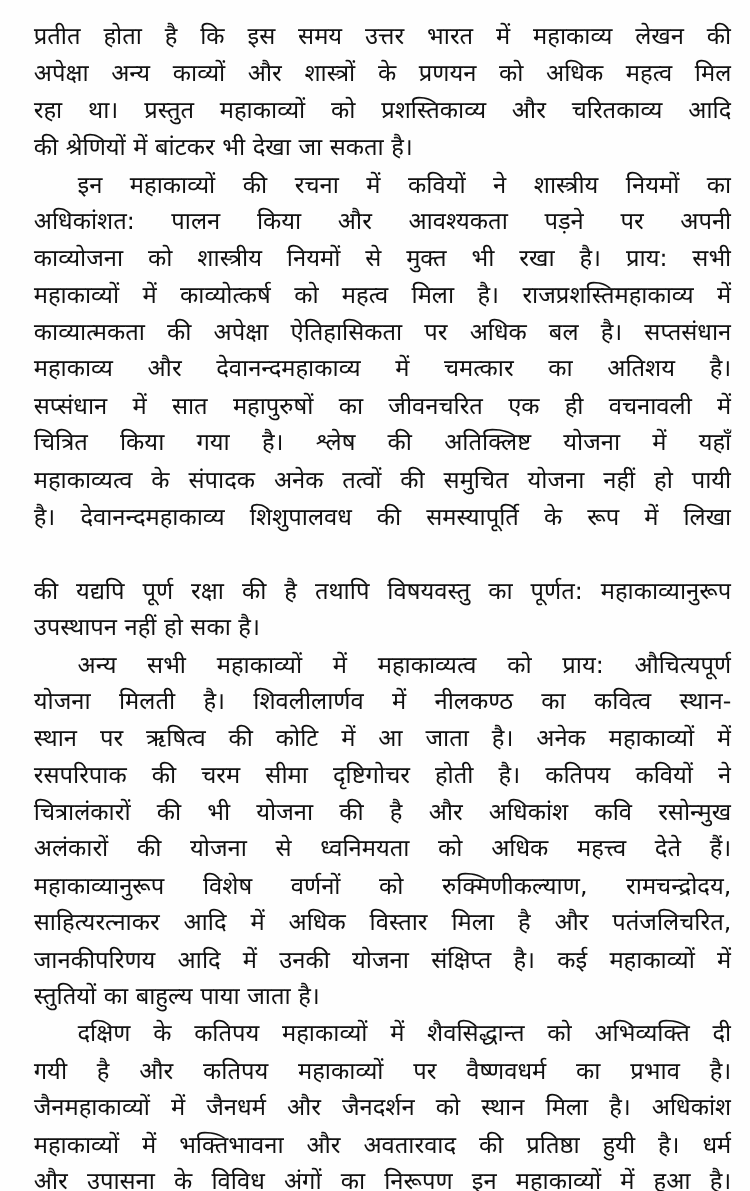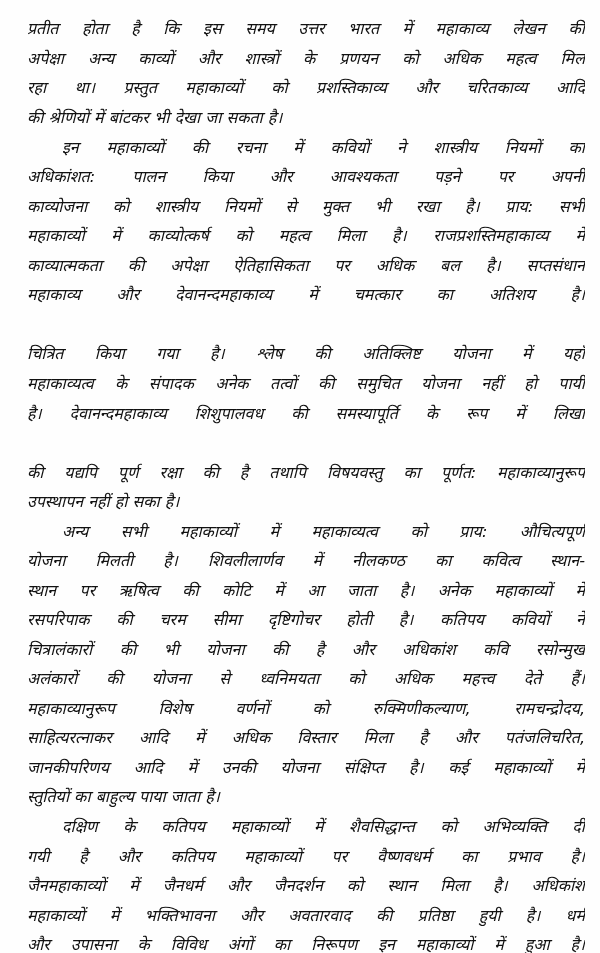--- a/index.html
+++ b/index.html
@@ -20,28 +20,27 @@
       width: 600px;
       height: 953px;
       background: #fefefe;
     }
     .line {
       position: absolute;
       left: 27px;
       width: 558px;
       height: 30px;
       font-family: "DejaVu Sans", sans-serif;
-      font-size: 16px;
+      font-size: 19px;
       line-height: 30px;
       color: #111111;
       white-space: nowrap;
       text-align: justify;
       text-align-last: justify;
       overflow: hidden;
-      font-style: italic;
     }
     .line.last {
       text-align-last: left;
     }
     .line.indent {
       left: 62px;
       width: 523px;
     }
   </style>
 </head>
@@ -53,20 +52,21 @@
   <div class="line" style="top:44px">अपेक्षा अन्य काव्यों और शास्त्रों के प्रणयन को अधिक महत्व मिल</div>
   <div class="line" style="top:73px">रहा था। प्रस्तुत महाकाव्यों को प्रशस्तिकाव्य और चरितकाव्य आदि</div>
   <div class="line last" style="top:103px">की श्रेणियों में बांटकर भी देखा जा सकता है।</div>
 
   <div class="line indent" style="top:133px">इन महाकाव्यों की रचना में कवियों ने शास्त्रीय नियमों का</div>
   <div class="line" style="top:162px">अधिकांशत: पालन किया और आवश्यकता पड़ने पर अपनी</div>
   <div class="line" style="top:192px">काव्योजना को शास्त्रीय नियमों से मुक्त भी रखा है। प्राय: सभी</div>
   <div class="line" style="top:221px">महाकाव्यों में काव्योत्कर्ष को महत्व मिला है। राजप्रशस्तिमहाकाव्य में</div>
   <div class="line" style="top:251px">काव्यात्मकता की अपेक्षा ऐतिहासिकता पर अधिक बल है। सप्तसंधान</div>
   <div class="line" style="top:280px">महाकाव्य और देवानन्दमहाकाव्य में चमत्कार का अतिशय है।</div>
+  <div class="line" style="top:310px">सप्संधान में सात महापुरुषों का जीवनचरित एक ही वचनावली में</div>
   <div class="line" style="top:339px">चित्रित किया गया है। श्लेष की अतिक्लिष्ट योजना में यहाँ</div>
   <div class="line" style="top:369px">महाकाव्यत्व के संपादक अनेक तत्वों की समुचित योजना नहीं हो पायी</div>
   <div class="line" style="top:399px">है। देवानन्दमहाकाव्य शिशुपालवध की समस्यापूर्ति के रूप में लिखा</div>
   <div class="line" style="top:458px">की यद्यपि पूर्ण रक्षा की है तथापि विषयवस्तु का पूर्णत: महाकाव्यानुरूप</div>
   <div class="line last" style="top:487px">उपस्थापन नहीं हो सका है।</div>
 
   <div class="line indent" style="top:517px">अन्य सभी महाकाव्यों में महाकाव्यत्व को प्राय: औचित्यपूर्ण</div>
   <div class="line" style="top:576px">स्थान पर ऋषित्व की कोटि में आ जाता है। अनेक महाकाव्यों में</div>
   <div class="line" style="top:546px">योजना मिलती है। शिवलीलार्णव में नीलकण्ठ का कवित्व स्थान-</div>
   <div class="line" style="top:605px">रसपरिपाक की चरम सीमा दृष्टिगोचर होती है। कतिपय कवियों ने</div>

